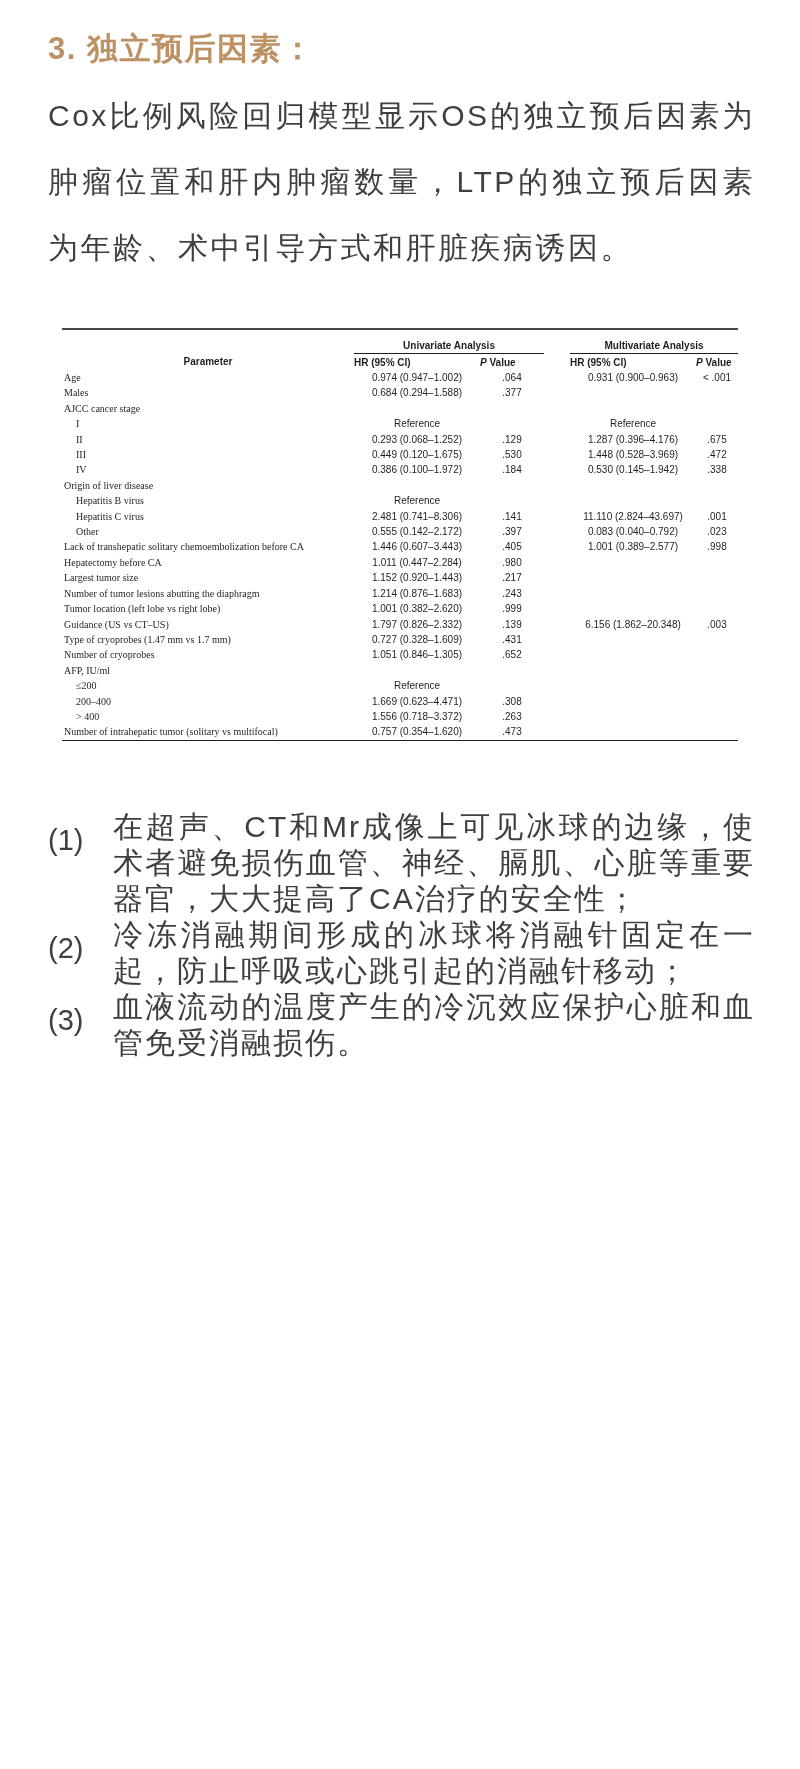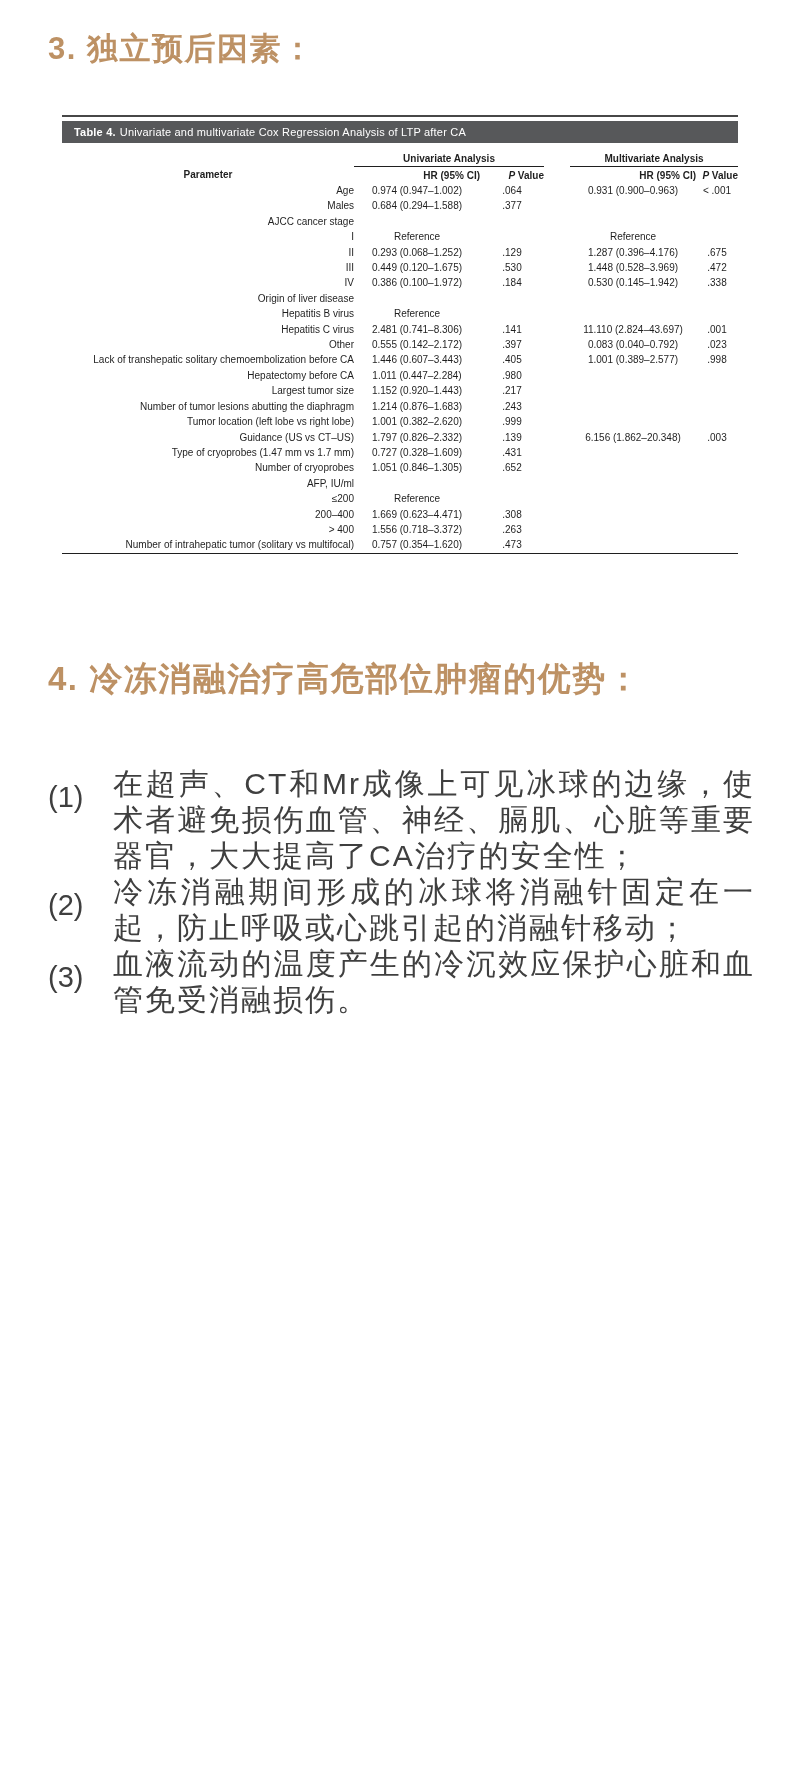--- a/index.html
+++ b/index.html
@@ -38,24 +38,24 @@
   .col-unip   { width:64px;  }
   .col-gap    { width:26px;  }
   .col-multihr{ width:126px; }
   .col-multip { width:42px;  }
   th { font-weight:bold; }
   th.param-h { text-align:center; vertical-align:bottom; font-size:10px; padding-bottom:3px; }
   th.group-h {
     font-size:10px; padding:2px 2px 2px;
     border-bottom:1.5px solid #1f1f1f;
   }
-  th.sub-h { text-align:right; font-size:10px; padding:3px 0 2px;margin-top:28px; }
+  th.sub-h { text-align:left; font-size:10px; padding:3px 0 2px;margin-top:28px; }
   th.sub-h.pv::first-letter { font-style:italic; }
   td { height:15.4px; line-height:15.4px; white-space:nowrap; overflow:hidden; }
-  td.param-cell { text-align:right; }
+  td.param-cell { text-align:left;font-family:Liberation Serif, serif; }
   td.param-cell.ind0 { padding-left:2px; }
   td.param-cell.ind1 { padding-left:14px; }
   td.num-cell { text-align:center; }
   .table-footnote {
     margin:6px 0 0 22px; font-size:10.5px; color:#2e2e2e;
     white-space:nowrap; letter-spacing:.1px;
   }
   
   .adv-list { list-style:none; margin-top:68px; }
   .adv-item { display:flex; align-items:flex-start; }
@@ -67,26 +67,24 @@
     letter-spacing:2px; text-align:justify; text-justify:inter-character;
   }
 </style>
 </head>
 <body>
 
 <div class="page">
 
   <h2 class="sec-heading">3. 独立预后因素：</h2>
 
+  <p class="body-para">Cox比例风险回归模型显示OS的独立预后因素为肿瘤位置和肝内肿瘤数量，LTP的独立预后因素为年龄、术中引导方式和肝脏疾病诱因。</p>
 
   <figure class="table-figure">
     <div class="table-toprule"></div>
-    <div class="table-titlebar">
-      <b>Table 4.</b><span>Univariate and multivariate Cox Regression Analysis of LTP after CA</span>
-    </div>
 
     <table class="cox-table">
       <colgroup>
         <col class="col-param">
           <col class="col-unihr">
           <col class="col-unip">
         <col class="col-gap">
           <col class="col-multihr">
           <col class="col-multip">
       </colgroup>
@@ -295,21 +293,20 @@
     <td class="num-cell">.473</td>
     <td></td>
     <td class="num-cell"></td>
     <td class="num-cell"></td>
   </tr>
         </tbody>
     </table>
 
   </figure>
 
-  <h2 class="sec-heading h4">4. 冷冻消融治疗高危部位肿瘤的优势：</h2>
 
   <ol class="adv-list" id="adv-list">
       <li class="adv-item">
     <span class="adv-num">(1)</span>
     <span class="adv-text">在超声、CT和Mr成像上可见冰球的边缘，使术者避免损伤血管、神经、膈肌、心脏等重要器官，大大提高了CA治疗的安全性；</span>
   </li>
       <li class="adv-item">
     <span class="adv-num">(2)</span>
     <span class="adv-text">冷冻消融期间形成的冰球将消融针固定在一起，防止呼吸或心跳引起的消融针移动；</span>
   </li>

